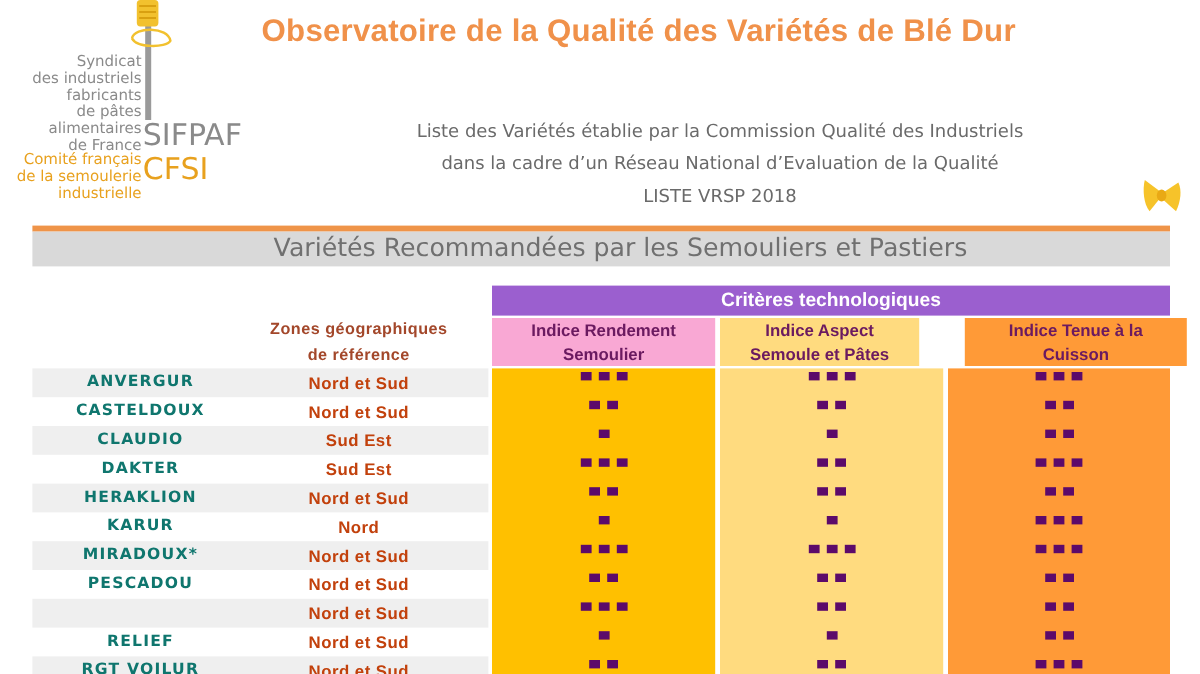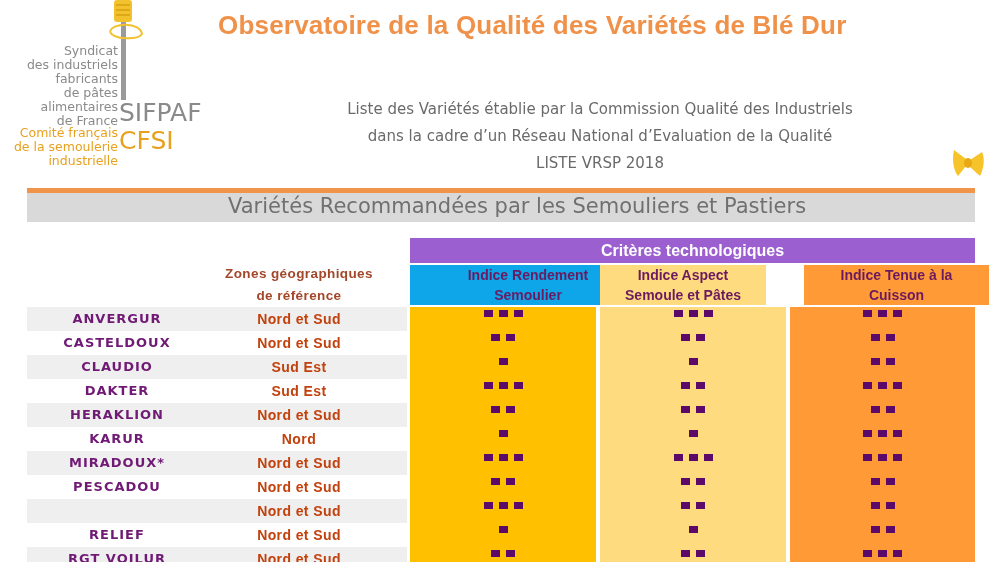--- a/index.html
+++ b/index.html
@@ -26,21 +26,21 @@
   .subhead { top:265px; height:40px; color:#6b1a60; font-weight:bold; font-size:14px; text-align:center; line-height:20px; }
   .zone-head { left:210px; top:263px; width:178px; text-align:center; color:#a3472a; font-weight:bold; font-size:13.5px; line-height:22px; letter-spacing:0.4px; }
 
   .col { top:307px; height:255px; }
   .c1 { left:410px; width:186px; background:#ffc000; }
   .c2 { left:600px; width:186px; background:#ffdb7f; }
   .c3 { left:790px; width:185px; background:#ff9a37; }
 
   .row { position:absolute; left:27px; width:380px; height:24px; }
   .row.shade { background:#efefef; }
-  .name { position:absolute; left:0; width:180px; text-align:center; font-family:"DejaVu Sans", sans-serif; font-weight:bold; font-size:13px; line-height:24px; color:#701a75; letter-spacing:1px; }
+  .name { position:absolute; left:0; width:180px; text-align:center; font-family:"DejaVu Sans", sans-serif; font-weight:bold; font-size:13px; line-height:24px; color:#0f766e; letter-spacing:1px; }
   .zone { position:absolute; left:183px; width:178px; text-align:center; font-weight:bold; font-size:14px; line-height:24px; color:#c2410c; letter-spacing:0.4px; }
 
   .dots { position:absolute; height:24px; display:flex; justify-content:center; align-items:flex-start; gap:6px; padding-top:3px; box-sizing:border-box; }
   .dots span { width:9px; height:7px; background:#5c0a6a; display:inline-block; }
 
   .bowtie { left:950px; top:146px; width:36px; height:34px; }
 </style>
 </head>
 <body>
 
@@ -82,21 +82,21 @@
 <div class="abs orange-line"></div>
 <div class="abs gray-bar">
   <div class="gray-bar-title">Variétés Recommandées par les Semouliers et Pastiers</div>
 </div>
 
 <div class="abs crit">Critères technologiques</div>
 <div class="abs zone-head">
   <div>Zones géographiques</div>
   <div>de référence</div>
 </div>
-<div class="abs subhead" style="left:410px;width:186px;background:#0ea5e9;padding-left:25px;">
+<div class="abs subhead" style="left:410px;width:186px;background:#f9a8d4;">
   <div>Indice Rendement</div>
   <div>Semoulier</div>
 </div>
 <div class="abs subhead" style="left:600px;width:166px;background:#ffdb7f;">
   <div>Indice Aspect</div>
   <div>Semoule et Pâtes</div>
 </div>
 <div class="abs subhead" style="left:804px;width:185px;background:#ff9a37;">
   <div>Indice Tenue à la</div>
   <div>Cuisson</div>

